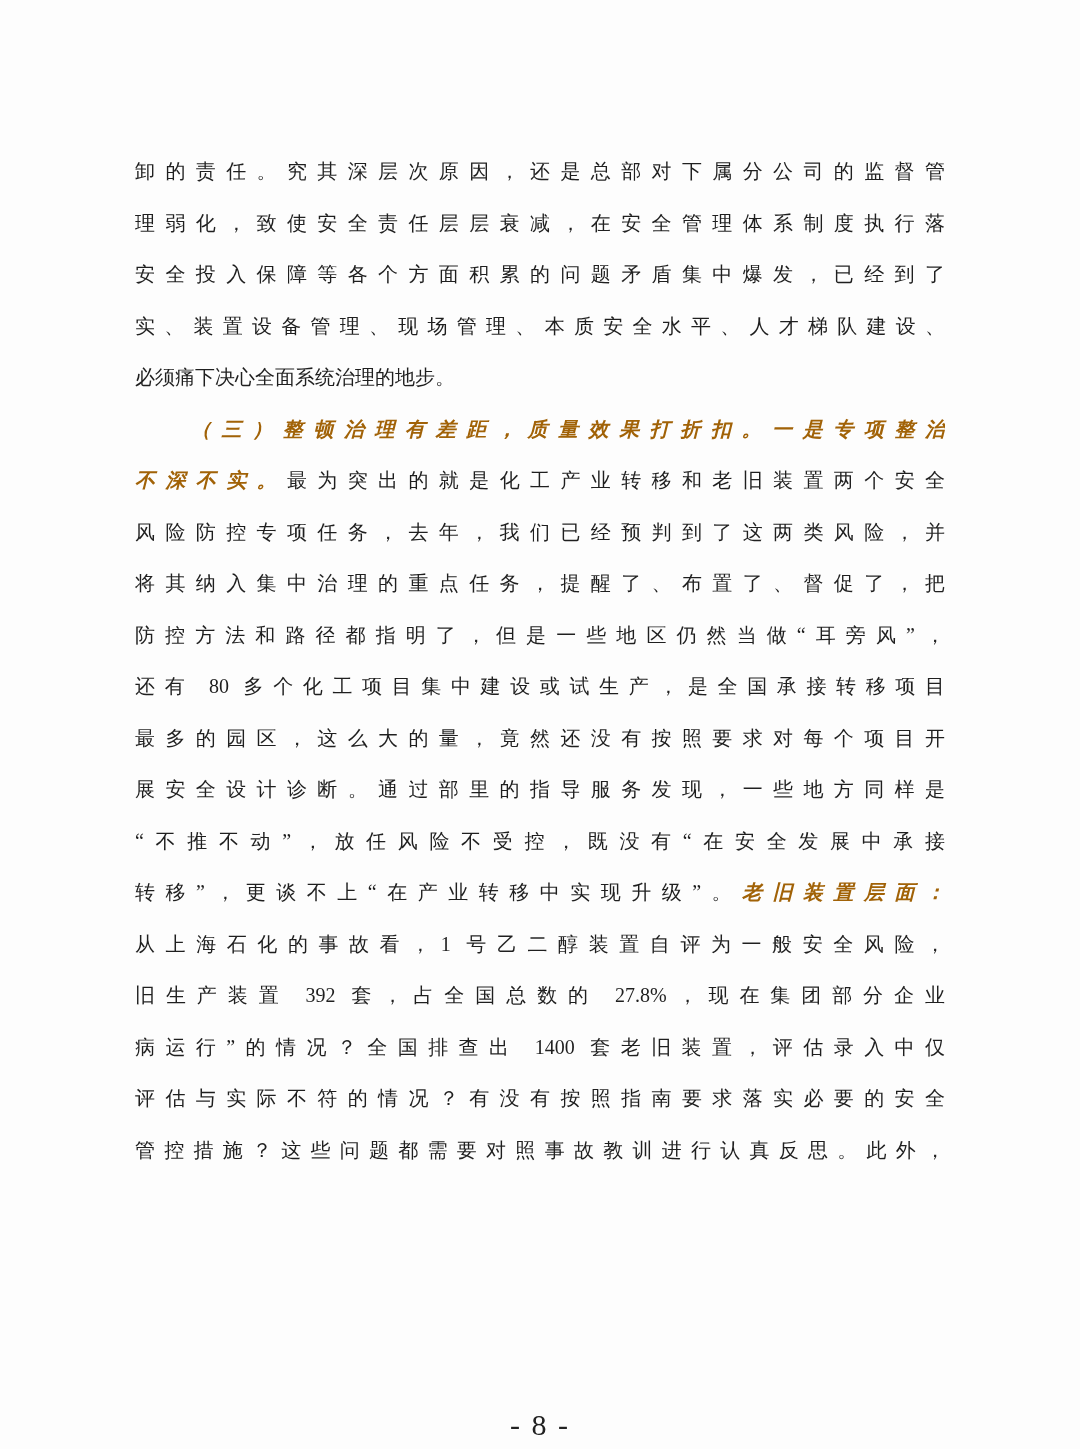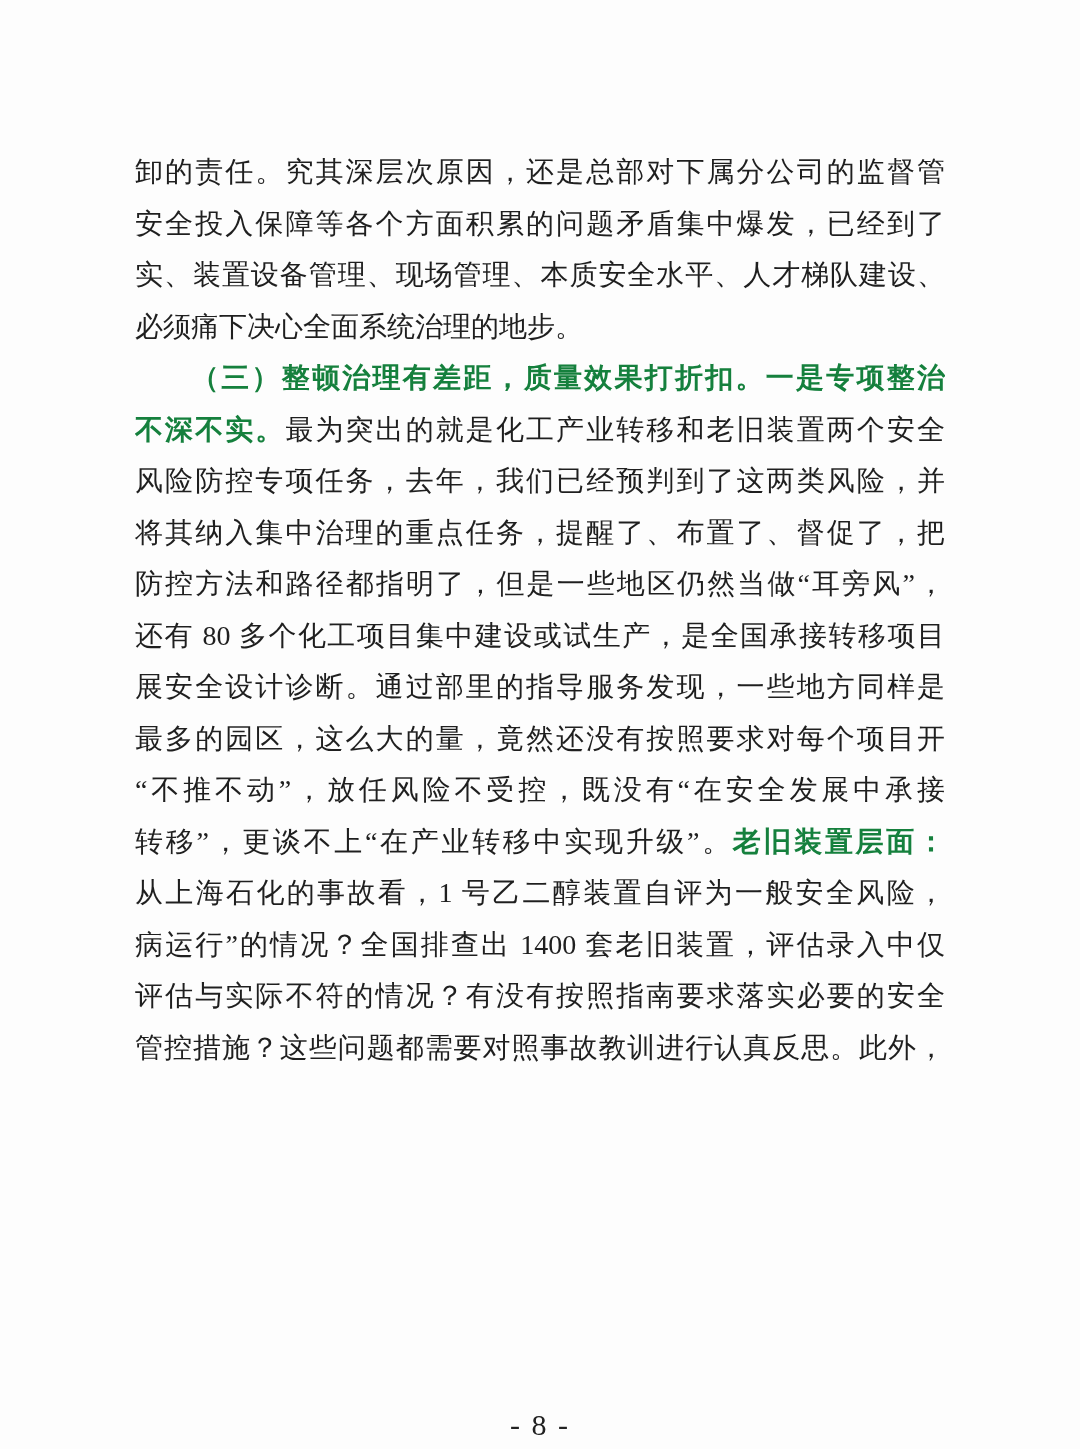--- a/index.html
+++ b/index.html
@@ -18,65 +18,68 @@
   }
   .text-block {
     position: absolute;
     left: 135px;
     top: 146px;
     width: 810px;
   }
   .line {
     height: 51.5px;
     line-height: 51.5px;
-    font-size: 28px;
+    font-size: 20px;
     text-align: justify;
     text-align-last: justify;
     overflow: hidden;
     white-space: normal;
   }
   .line.endp {
     text-align-last: left;
   }
   .line.ind {
     text-indent: 56px;
   }
   .b {
     font-weight: 700;
-    color: #15803d;
+    color: #a16207;
+    font-style: italic;
   }
   .footer {
     position: absolute;
     top: 1408px;
     left: 0;
     width: 1080px;
     text-align: center;
     font-size: 30px;
     letter-spacing: 2px;
     color: #222222;
   }
 </style>
 </head>
 <body>
 
 <div class="page">
   <div class="text-block">
     <div class="line"><span>卸的责任。究其深层次原因，还是总部对下属分公司的监督管</span><span class="b"></span><span></span></div>
+    <div class="line"><span>理弱化，致使安全责任层层衰减，在安全管理体系制度执行落</span><span class="b"></span><span></span></div>
     <div class="line"><span>安全投入保障等各个方面积累的问题矛盾集中爆发，已经到了</span><span class="b"></span><span></span></div>
     <div class="line"><span>实、装置设备管理、现场管理、本质安全水平、人才梯队建设、</span><span class="b"></span><span></span></div>
     <div class="line endp"><span>必须痛下决心全面系统治理的地步。</span><span class="b"></span><span></span></div>
     <div class="line ind"><span></span><span class="b">（三）整顿治理有差距，质量效果打折扣。一是专项整治</span><span></span></div>
     <div class="line"><span></span><span class="b">不深不实。</span><span>最为突出的就是化工产业转移和老旧装置两个安全</span></div>
     <div class="line"><span>风险防控专项任务，去年，我们已经预判到了这两类风险，并</span><span class="b"></span><span></span></div>
     <div class="line"><span>将其纳入集中治理的重点任务，提醒了、布置了、督促了，把</span><span class="b"></span><span></span></div>
     <div class="line"><span>防控方法和路径都指明了，但是一些地区仍然当做“耳旁风”，</span><span class="b"></span><span></span></div>
     <div class="line"><span>还有 80 多个化工项目集中建设或试生产，是全国承接转移项目</span><span class="b"></span><span></span></div>
+    <div class="line"><span>最多的园区，这么大的量，竟然还没有按照要求对每个项目开</span><span class="b"></span><span></span></div>
     <div class="line"><span>展安全设计诊断。通过部里的指导服务发现，一些地方同样是</span><span class="b"></span><span></span></div>
-    <div class="line"><span>最多的园区，这么大的量，竟然还没有按照要求对每个项目开</span><span class="b"></span><span></span></div>
     <div class="line"><span>“不推不动”，放任风险不受控，既没有“在安全发展中承接</span><span class="b"></span><span></span></div>
     <div class="line"><span>转移”，更谈不上“在产业转移中实现升级”。</span><span class="b">老旧装置层面：</span><span></span></div>
     <div class="line"><span>从上海石化的事故看，1 号乙二醇装置自评为一般安全风险，</span><span class="b"></span><span></span></div>
+    <div class="line"><span>旧生产装置 392 套，占全国总数的 27.8%，现在集团部分企业</span><span class="b"></span><span></span></div>
     <div class="line"><span>病运行”的情况？全国排查出 1400 套老旧装置，评估录入中仅</span><span class="b"></span><span></span></div>
     <div class="line"><span>评估与实际不符的情况？有没有按照指南要求落实必要的安全</span><span class="b"></span><span></span></div>
     <div class="line"><span>管控措施？这些问题都需要对照事故教训进行认真反思。此外，</span><span class="b"></span><span></span></div>
   </div>
   <div class="footer">- 8 -</div>
 </div>
 
 </body></html>

